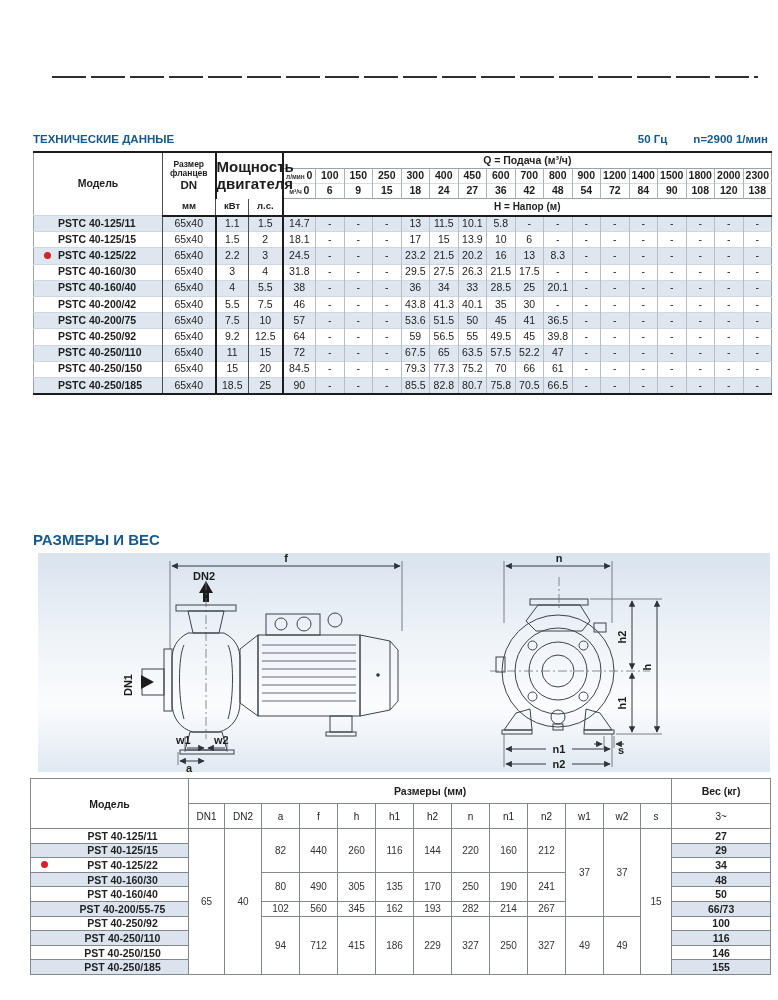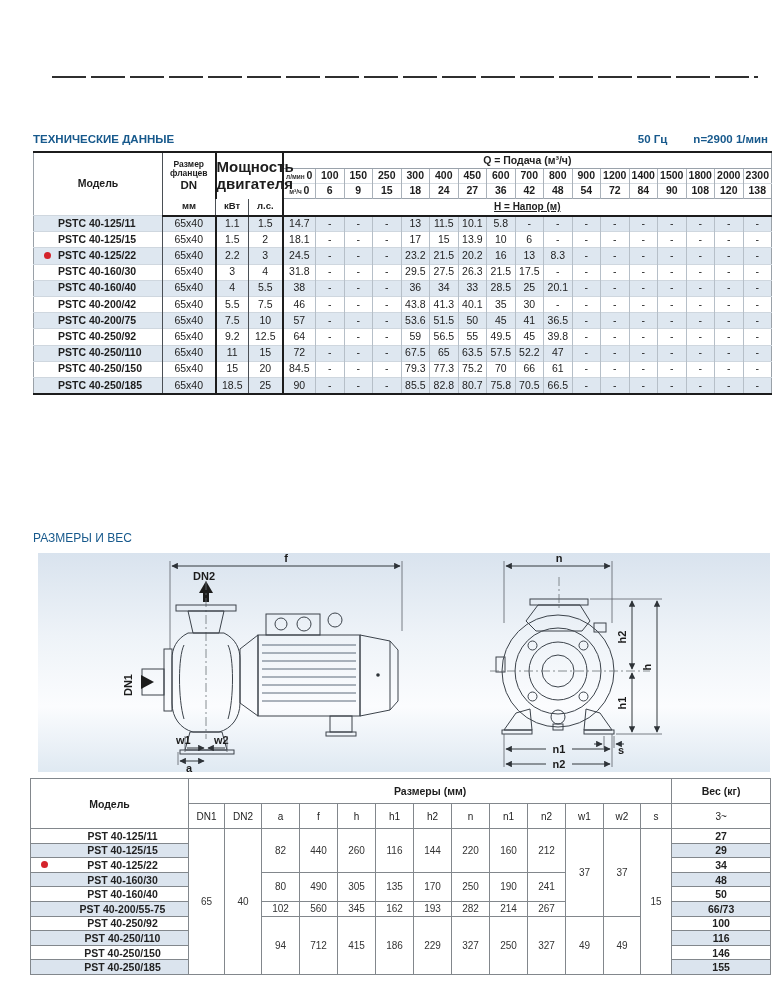--- a/index.html
+++ b/index.html
@@ -11,41 +11,41 @@
   .title1{top:24px;} .title2{top:450px;}
 
   .rule{position:absolute;top:76px;left:52px;width:706px;height:2px;
         background:repeating-linear-gradient(90deg,#2f2f2f 0 34px,transparent 34px 39px);}
 
   .secrow{position:absolute;left:33px;right:10px;top:133px;display:flex;
           justify-content:space-between;align-items:baseline;}
   .seclab{color:#17598c;font-weight:bold;font-size:11.5px;}
   .secright{color:#17598c;font-weight:bold;font-size:11.5px;}
   .secright span{margin-left:26px;}
-  .seclab2{position:absolute;left:33px;top:531px;color:#17598c;font-weight:normal;font-size:12px;}
+  .seclab2{position:absolute;left:33px;top:531px;color:#17598c;font-weight:bold;font-size:15px;}
 
   
   .t1{position:absolute;left:33px;top:151px;width:738px;border-collapse:collapse;table-layout:fixed;
       border-top:2.5px solid #1c1c1c;border-bottom:2.5px solid #1c1c1c;
       border-left:1px solid #9aa1a8;border-right:1px solid #9aa1a8;}
   .t1 th,.t1 td{padding:0;margin:0;text-align:center;vertical-align:middle;
       font-size:10.5px;color:#1d1d1d;line-height:1.12;font-weight:normal;}
   .t1 .mdl{font-weight:bold;border-right:1px solid #4a4f55;}
   .t1 .flg{font-size:8.5px;font-weight:bold;border-right:2px solid #1c1c1c;}
   .t1 .flg .dn{display:block;font-size:11.5px;}
   .t1 .pwr{font-size:15px;font-weight:bold;border-right:2px solid #1c1c1c;}
   .t1 .qh{font-weight:bold;height:15px;border-bottom:1px solid #9aa2ab;}
   .t1 .fl{font-weight:bold;border-left:1px solid #aab2ba;height:14px;}
   .t1 .fl:first-child{border-left:none;}
   .t1 .fb{border-top:1px solid #d5dbe1;}
   .t1 .tiny{font-size:6.5px;font-weight:bold;color:#333;}
   .t1 .unit{font-size:9.5px;font-weight:bold;height:16px;border-bottom:2.5px solid #1c1c1c;}
   .t1 .bkw{border-left:1px solid #4a4f55;}
   .t1 .bhp{border-left:1px solid #4a4f55;border-right:2px solid #1c1c1c;}
-  .t1 .hh{font-weight:bold;font-size:10px;border-top:1px solid #9aa2ab;border-bottom:2.5px solid #1c1c1c;text-decoration:underline;}
+  .t1 .hh{font-weight:bold;font-size:10px;border-top:1px solid #9aa2ab;border-bottom:2.5px solid #1c1c1c;}
   .t1 .rm{position:relative;text-align:left;padding-left:24px;font-weight:bold;
           border-right:1px solid #4a4f55;height:15.2px;}
   .t1 .rdn{border-right:2px solid #1c1c1c;}
   .t1 .rkw{border-right:1px solid #4a4f55;}
   .t1 .rhp{border-right:2px solid #1c1c1c;}
   .t1 .rv{border-left:1px solid #b6bfc8;}
   .t1 tr.dr td{border-top:1px solid #cfd7df;}
   .t1 tr.odd td{background:#dee7f0;}
   .dot{position:absolute;left:10px;top:50%;margin-top:-3.5px;width:7px;height:7px;
        border-radius:50%;background:#d4232b;}

